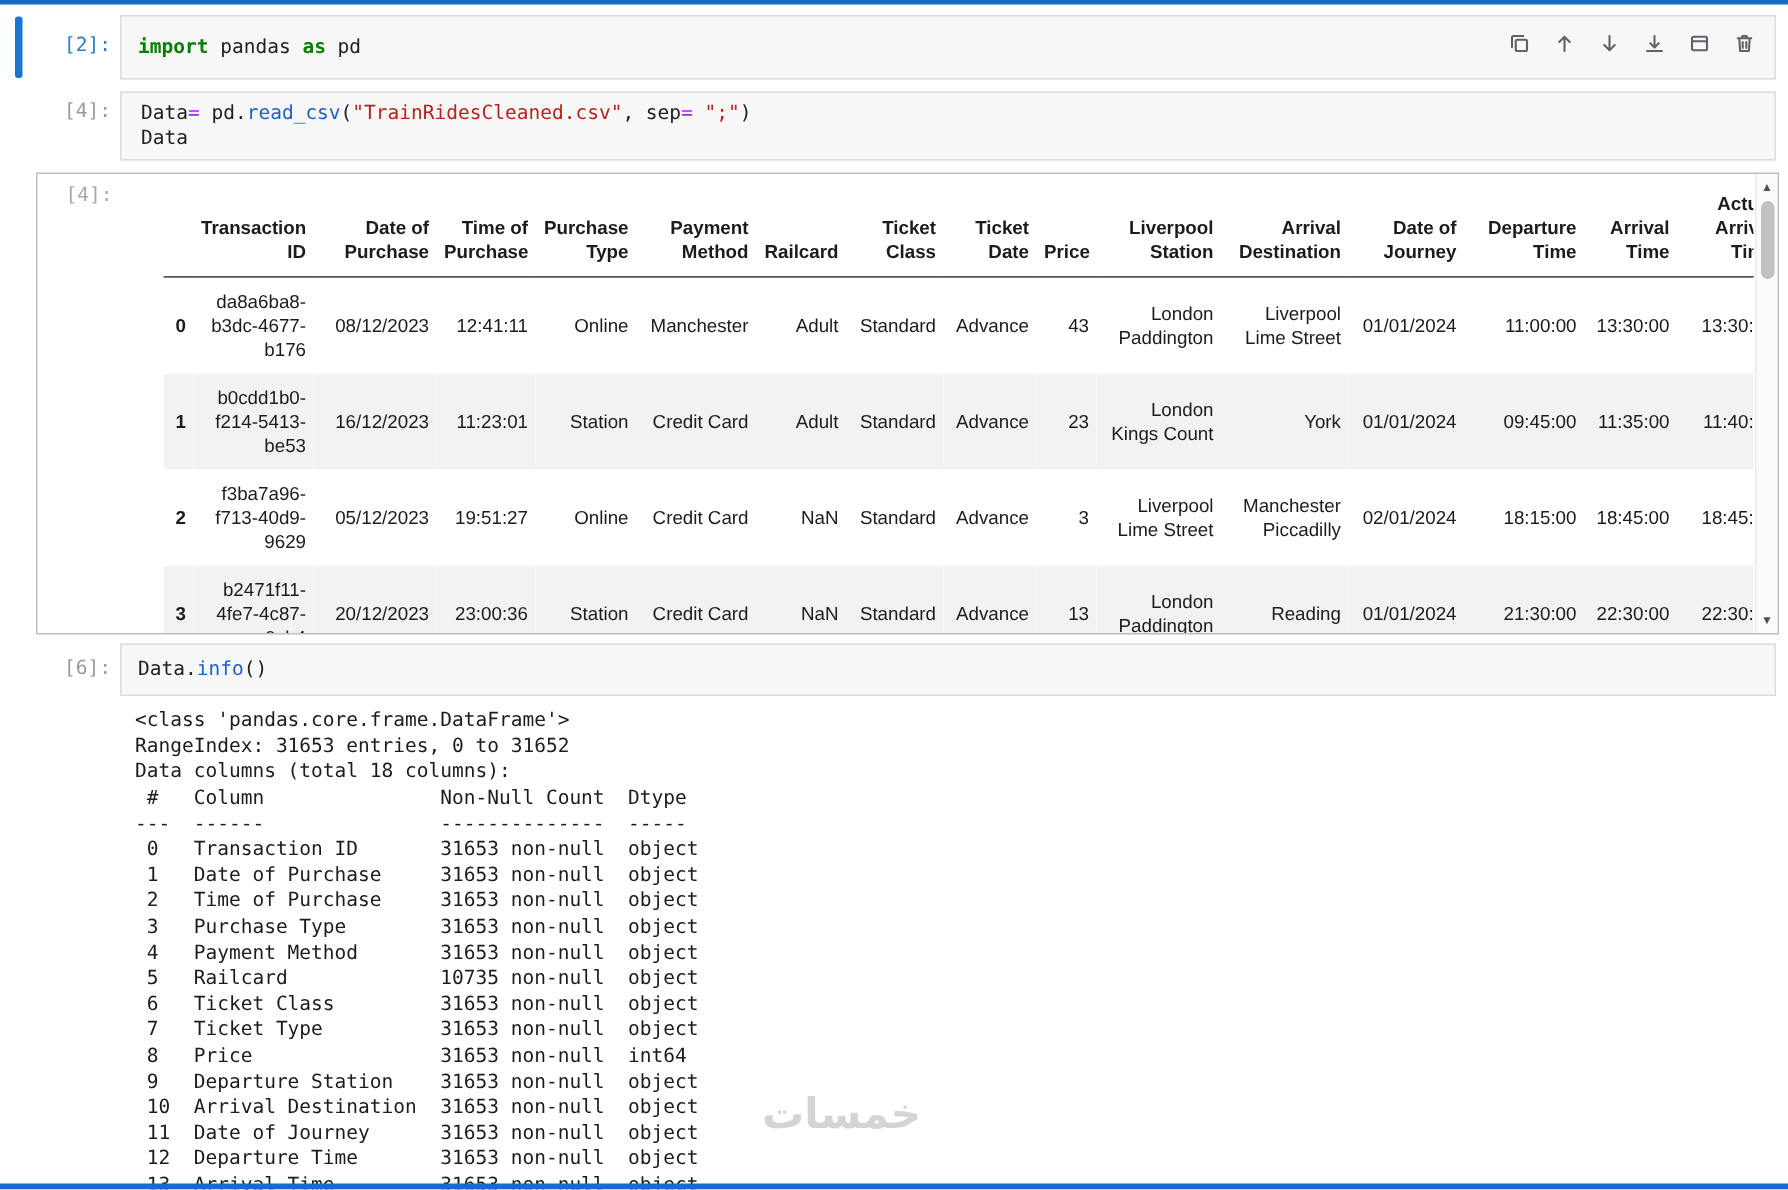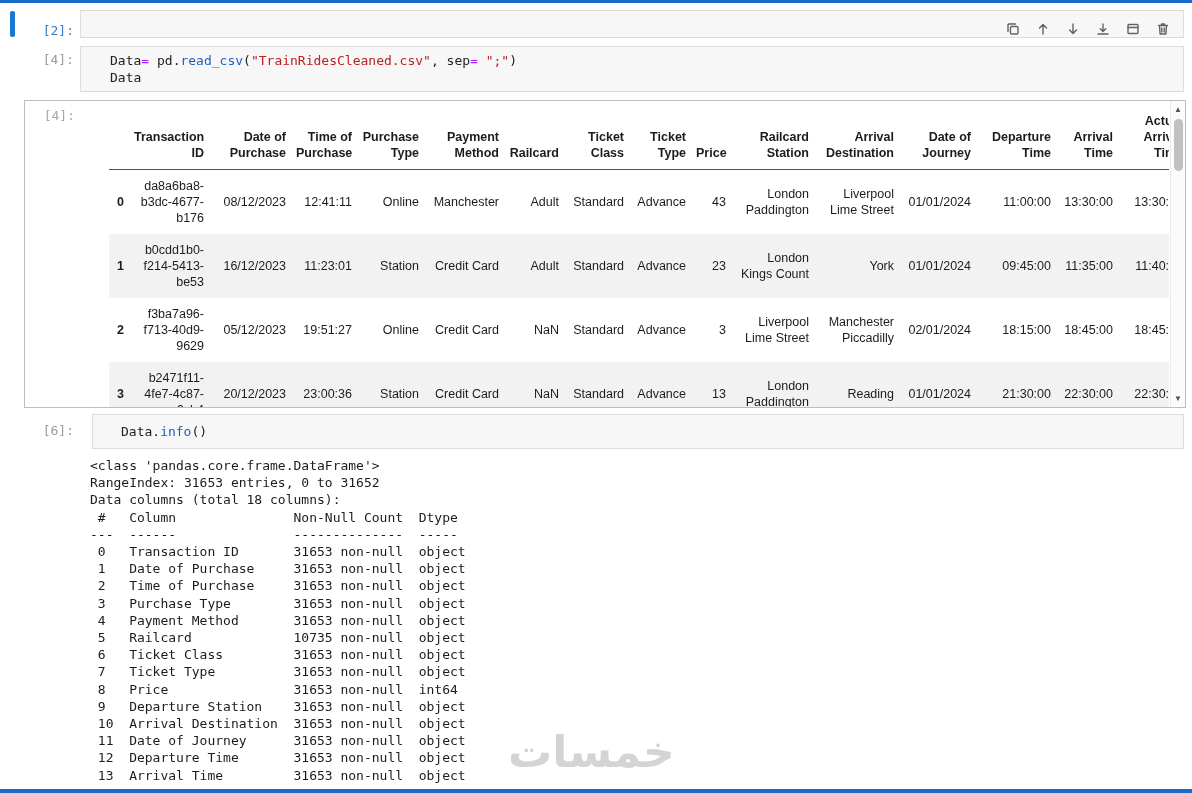--- a/index.html
+++ b/index.html
@@ -26,22 +26,22 @@
   .prompt-out    { color:#a8a8a8; }
 
   .selbar { position:absolute; left:10px; top:1px; bottom:1px; width:5px;
             background:#1976d2; border-radius:2px; }
 
   .editor {
     flex:1; background:#f7f7f7; border:1px solid #dcdcdc; position:relative;
     font-family:"DejaVu Sans Mono", monospace; font-size:13px; line-height:17px; color:#212121;
   }
   .editor.pad-lg { padding:12px 11px; }
-  .editor.pad-sm { padding:5px 29px; }
-  .editor.pad-md { padding:8px 28px;margin-left:12px; }
+  .editor.pad-sm { padding:5px 13px; }
+  .editor.pad-md { padding:8px 11px; }
   .code-line { white-space:pre; }
   .tok-kw { color:#008000; font-weight:bold; }
   .tok-st { color:#ba2121; }
   .tok-fn { color:#2160c4; }
   .tok-op { color:#aa22ff; }
   .tok-pl { color:#212121; }
 
   .celltoolbar { position:absolute; top:5px; right:8px; display:flex; gap:5px; }
   .tbtn { width:25px; height:25px; display:flex; align-items:center; justify-content:center;
           border-radius:3px; cursor:pointer; background:transparent; border:none; }
@@ -74,21 +74,21 @@
   .sb-btn { position:absolute; left:0; width:14px; height:15px; color:#505050;
             font-size:8px; line-height:15px; text-align:center; cursor:pointer; }
   .sb-btn.up { top:1px; } .sb-btn.down { bottom:1px; }
   .sb-thumb { position:absolute; left:3px; top:18px; width:9px; height:52px;
               background:#c1c1c1; border-radius:5px; cursor:pointer; }
 
   .info-pre { margin:6px 0 0 90px; font-family:"DejaVu Sans Mono", monospace;
               font-size:13px; line-height:17.2px; white-space:pre; color:#1c1c1c; }
 
   .watermark { position:absolute; left:508px; top:726px; z-index:20;
-               font-family:"DejaVu Sans", sans-serif; font-size:44px; font-weight:bold;
+               font-family:"DejaVu Sans", sans-serif; font-size:28px; font-weight:bold;
                color:#d4d4d4; direction:rtl; }
 </style>
 </head>
 <body>
 
 <div class="accent top"></div>
 
 <div class="cells">
 
   <div class="cellrow">
@@ -122,20 +122,21 @@
             <rect x="3" y="3.5" width="10" height="9" rx="1"></rect>
               <path d="M3 6.5h10"></path>
             </svg>
         </button>
         <button class="tbtn">
           <svg viewBox="0 0 16 16">
             <path d="M3.5 4.5h9M6.5 4.5V3h3v1.5M4.5 4.5l.6 8.5h5.8l.6-8.5M6.8 7v4M9.2 7v4"></path>
             </svg>
         </button>
       </div>
+    <div class="code-line"><span class="tok-kw">import</span><span class="tok-pl"> pandas </span><span class="tok-kw">as</span><span class="tok-pl"> pd</span></div>
       </div>
   </div>
 
   <div class="cellrow">
     <div class="gutter prompt-idle pt-sm">[4]:</div>
     <div class="editor pad-sm">
         <div class="code-line"><span class="tok-pl">Data</span><span class="tok-op">=</span><span class="tok-pl"> pd</span><span class="tok-pl">.</span><span class="tok-fn">read_csv</span><span class="tok-pl">(</span><span class="tok-st">"TrainRidesCleaned.csv"</span><span class="tok-pl">, sep</span><span class="tok-op">=</span><span class="tok-pl"> </span><span class="tok-st">";"</span><span class="tok-pl">)</span></div>
         <div class="code-line"><span class="tok-pl">Data</span></div>
       </div>
   </div>
@@ -147,23 +148,23 @@
         <thead>
           <tr>
               <th></th>
               <th>Transaction ID</th>
               <th>Date of Purchase</th>
               <th>Time of Purchase</th>
               <th>Purchase Type</th>
               <th>Payment Method</th>
               <th>Railcard</th>
               <th>Ticket Class</th>
-              <th>Ticket Type</th>
+              <th>Ticket Date</th>
               <th>Price</th>
-              <th>Railcard Station</th>
+              <th>Liverpool Station</th>
               <th>Arrival Destination</th>
               <th>Date of Journey</th>
               <th>Departure Time</th>
               <th>Arrival Time</th>
               <th>Actual Arrival Time</th>
             </tr>
         </thead>
         <tbody>
             <tr>
               <th>0</th>

